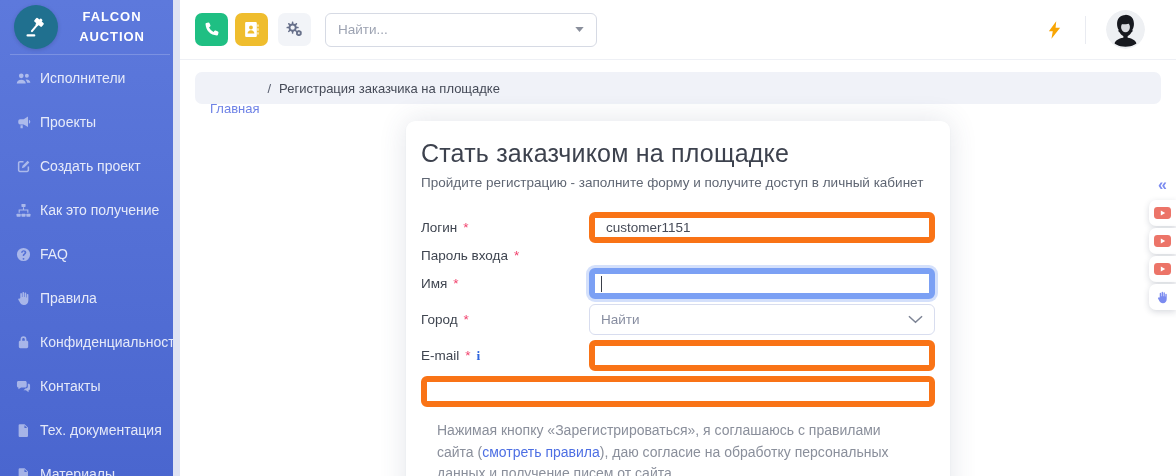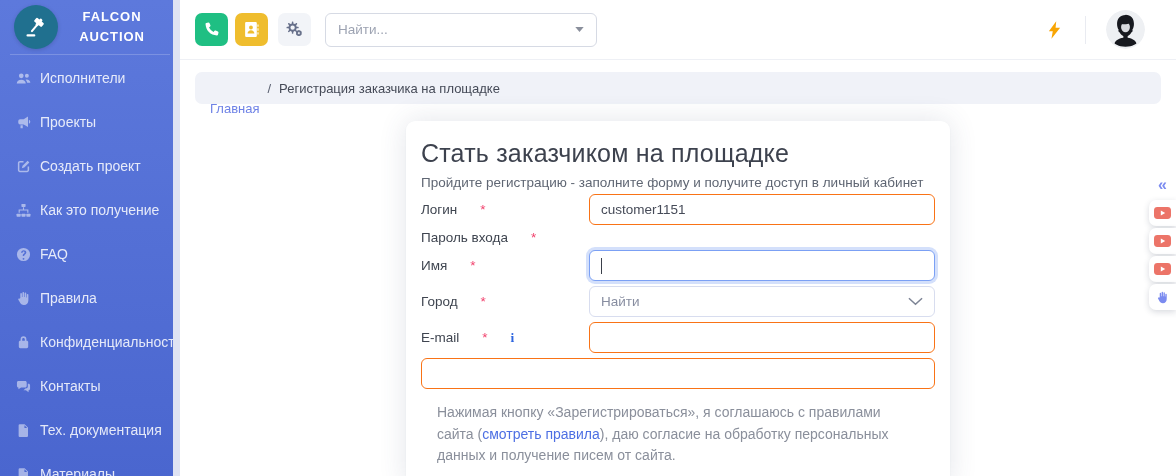--- a/index.html
+++ b/index.html
@@ -53,28 +53,28 @@
   .content { position:absolute; left:180px; top:60px; width:996px; height:416px; background:#fff; }
   .breadcrumb { margin:12px 15px 0; height:32px; background:#f0f2f8; border-radius:7px;
     display:flex; align-items:center; gap:8px; padding:0 15px; font-size:13px; }
   .breadcrumb .bc-home { color:var(--breadcrumb-link,#6e82e6); text-decoration:none; cursor:pointer;margin-top:40px; }
   .breadcrumb .sep { color:#5a6070; }
   .breadcrumb .current { color:#454a57; }
 
   .card { position:relative; margin:17px auto 0; width:544px; background:#fff; border-radius:9px;
     padding:18px 15px 20px; box-shadow:0 1px 2px rgba(56,71,109,.06), 0 0 28px rgba(56,71,109,.14); }
   .card h1 { margin:0 0 7px; font-size:25px; font-weight:500; color:#3d424e; letter-spacing:.2px; }
-  .card .subtitle { margin:0 0 4px; font-size:13.5px; color:#5f6673; }
+  .card .subtitle { margin:0 0 22px; font-size:13.5px; color:#5f6673; }
 
   .form-row { display:flex; align-items:center; margin-bottom:5px; }
-  .flabel { width:168px; flex:none; font-size:13.5px; color:#3f4550; display:flex; align-items:center; gap:23px; }
+  .flabel { width:168px; flex:none; font-size:13.5px; color:#3f4550; display:flex; align-items:center; gap:6px; }
   .req { color:var(--required,#f1416c); }
   .info-i { color:#2f66df; font-weight:bold; font-size:13.5px; font-family:"Liberation Serif",serif; cursor:pointer; }
   .control { flex:1; position:relative; }
-  .tinput { width:100%; height:31px; border:1px solid #f97316; border-radius:6px; padding:0 11px;
+  .tinput { width:100%; height:31px; border:6px solid #f97316; border-radius:6px; padding:0 11px;
     font-size:13.5px; color:#464b58; font-family:inherit; background:#fff; outline:none; }
   .tinput.focused { border-color:#7ba0f4; box-shadow:0 0 0 3px rgba(123,160,244,.33); }
   .caret-bar { position:absolute; left:12px; top:8px; width:1px; height:16px; background:#3a3f4a; }
   .select { height:31px; border:1px solid #d8ddef; border-radius:6px; display:flex; align-items:center;
     justify-content:space-between; padding:0 11px; font-size:13.5px; color:#878da0; cursor:pointer; background:#fff; }
   .sel-caret { color:#7d8495; }
   .sel-caret svg { width:15px; height:9px; }
 
   .terms { margin:13px 16px 0; font-size:14px; line-height:1.55; color:#8a8f9b; }
   .terms a { color:var(--link,#4d6fe3); text-decoration:none; cursor:pointer; }

